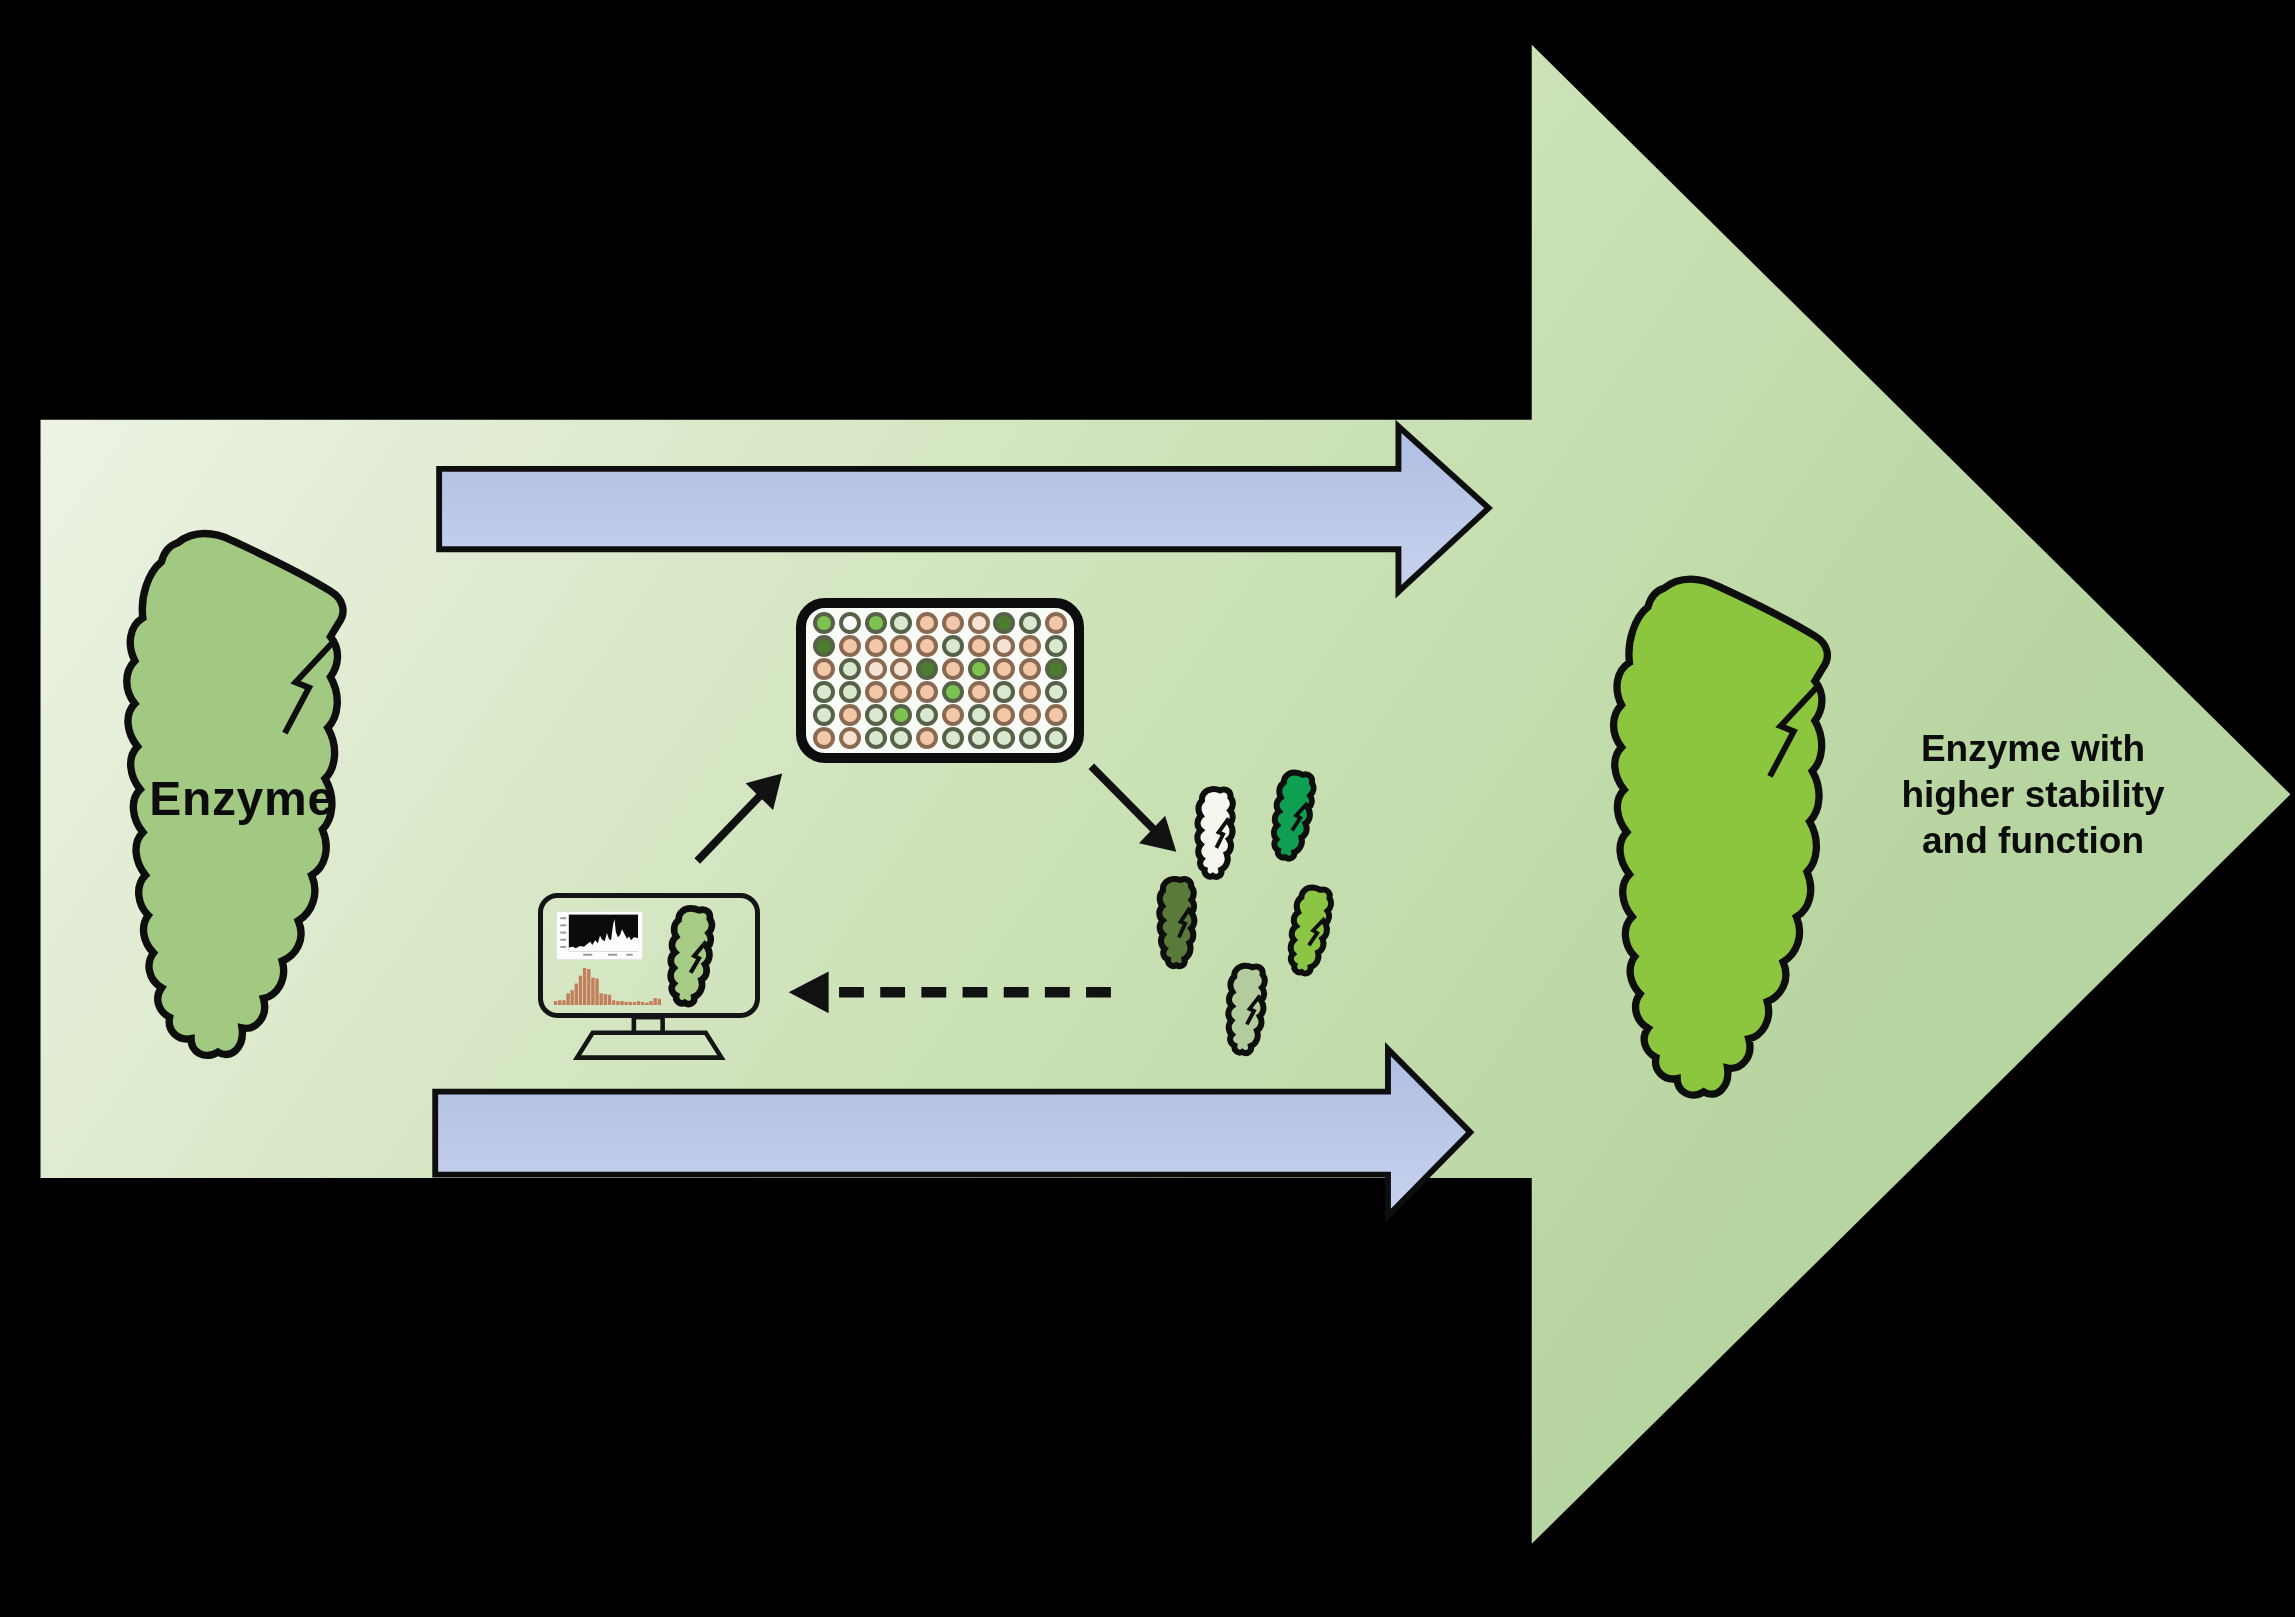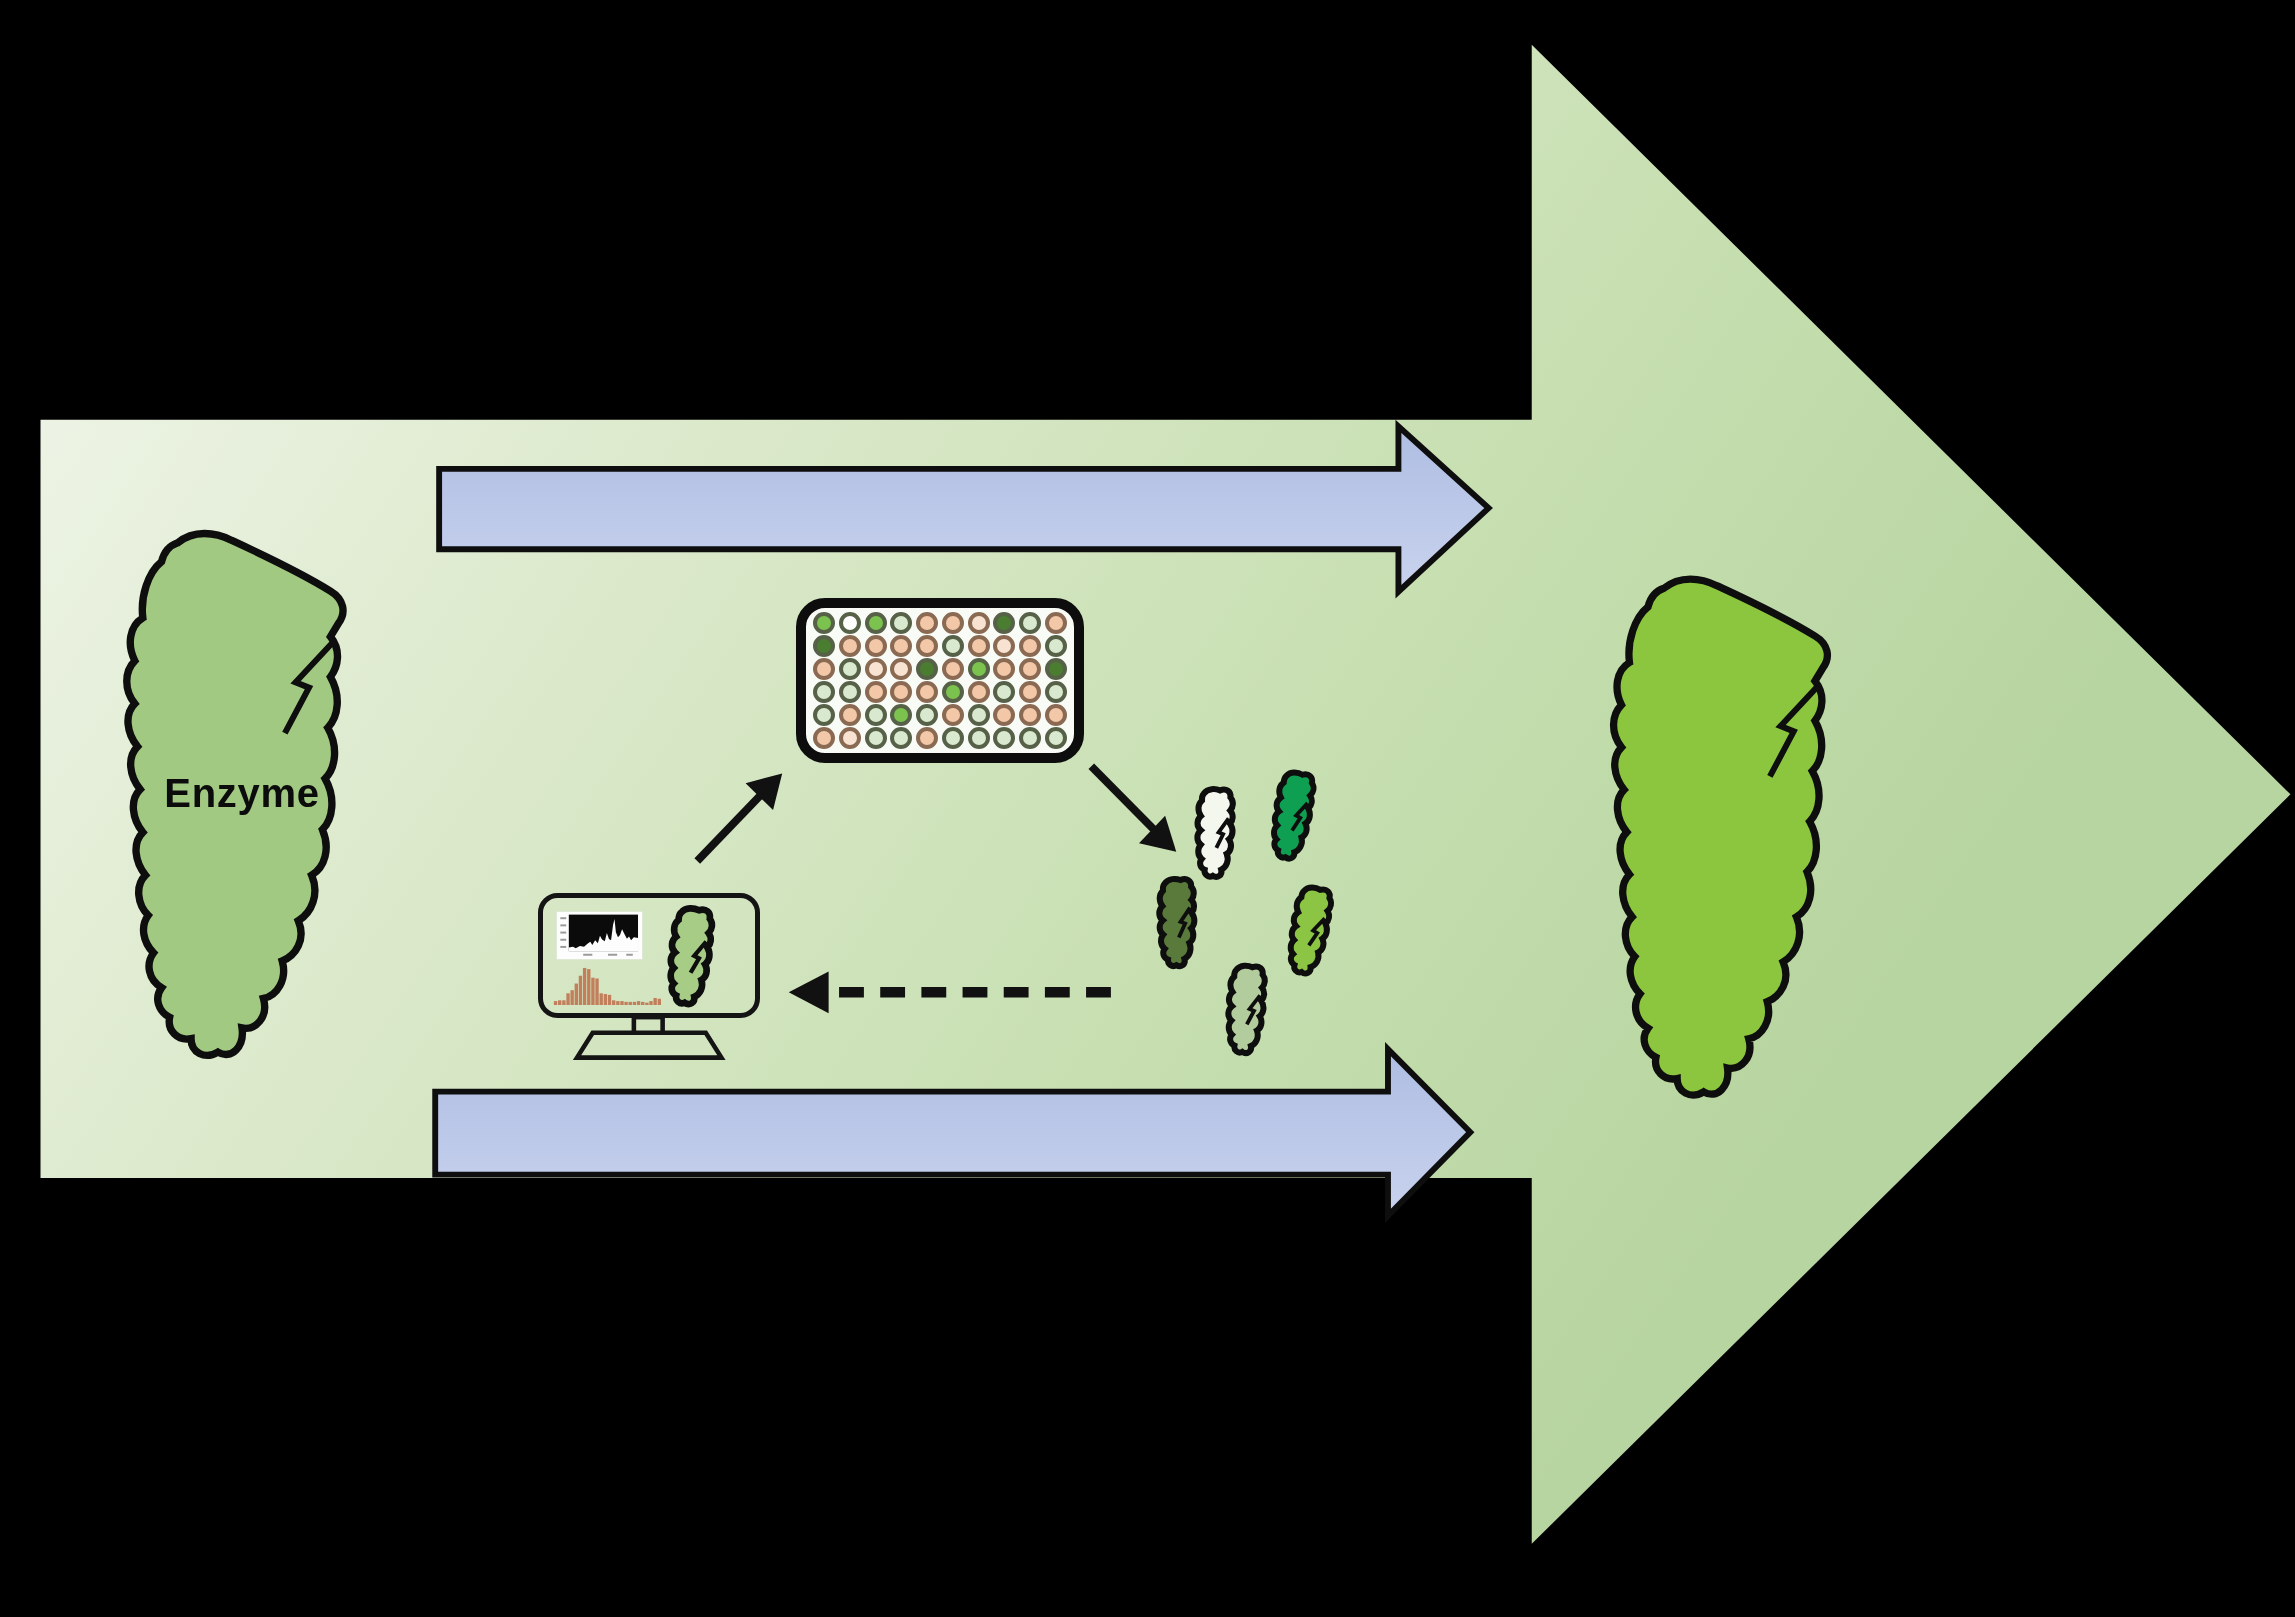--- a/index.html
+++ b/index.html
@@ -1,21 +1,21 @@
 <!DOCTYPE html>
 <html style="font-size:10.5px"><head>
 <meta charset="utf-8">
 <style>
   html,body{margin:0;padding:0;background:#000;}
   .stage{position:relative;width:2295px;height:1618px;background:#000;overflow:hidden;
          font-family:"Liberation Sans",sans-serif;}
   .layer{position:absolute;left:0;top:0;width:2295px;height:1618px;}
 
   .label-enzyme{position:absolute;left:118px;top:771px;width:248px;text-align:center;
-    font-size:40px;font-weight:bold;color:#0c0c0c;letter-spacing:0.7px;}
+    font-size:48px;font-weight:bold;color:#0c0c0c;letter-spacing:0.7px;}
   .label-caption{position:absolute;left:1824px;top:726px;width:418px;text-align:center;
     font-size:37px;font-weight:bold;color:#0c0c0c;line-height:1.24;white-space:pre-line;}
 
   .microplate{position:absolute;left:796px;top:598px;width:288px;height:165px;
     box-sizing:border-box;border:10.5px solid #0d0d0d;border-radius:29px;background:#f9fbf7;}
   .wells{display:grid;grid-template-columns:repeat(10,1fr);grid-template-rows:repeat(6,1fr);
     width:100%;height:100%;box-sizing:border-box;padding:3.9px 5.2px;place-items:center;}
   .well{width:22px;height:22px;border-radius:50%;box-sizing:border-box;border:4.6px solid #566148;}
 
   .monitor{position:absolute;left:538px;top:893px;width:222px;height:125px;box-sizing:border-box;
@@ -88,20 +88,23 @@
          C174,94 172,106 166,114 C174,128 172,144 164,152 C172,166 170,182 162,190
          C170,204 168,220 160,228 C166,242 162,256 152,262 C158,276 152,290 142,296
          C148,310 140,322 130,326 C134,340 126,352 116,354 C120,368 110,378 100,376
          C102,390 92,400 82,394 C72,400 62,394 62,384 C52,386 44,378 46,368
          C38,364 34,354 40,346 C30,340 28,328 34,320 C26,312 24,300 30,292
          C22,284 20,270 28,262 C20,252 18,238 26,230 C18,220 16,206 24,198
          C16,188 14,174 22,166 C14,156 12,142 20,134 C12,124 12,110 20,102
          C14,90 16,76 26,70 C24,54 30,36 40,28 C42,20 46,16 52,14 Z" fill="#8bc63e"></path>
     <path d="M168,88 L140,118 L150,122 L132,156" fill="none" stroke="#0e0e0e" stroke-width="4.5"></path>
   </svg>
+  <div class="label-caption">Enzyme with
+higher stability
+and function</div>
 
   <div class="microplate">
     <div class="wells">
         <div class="well" style="background: rgb(124, 194, 78); border-color: rgb(86, 97, 72);"></div>
         <div class="well" style="background: rgb(254, 254, 254); border-color: rgb(86, 97, 72);"></div>
         <div class="well" style="background: rgb(124, 194, 78); border-color: rgb(86, 97, 72);"></div>
         <div class="well" style="background: rgb(217, 233, 207); border-color: rgb(86, 97, 72);"></div>
         <div class="well" style="background: rgb(242, 200, 169); border-color: rgb(138, 106, 82);"></div>
         <div class="well" style="background: rgb(242, 200, 169); border-color: rgb(138, 106, 82);"></div>
         <div class="well" style="background: rgb(248, 227, 210); border-color: rgb(138, 106, 82);"></div>

